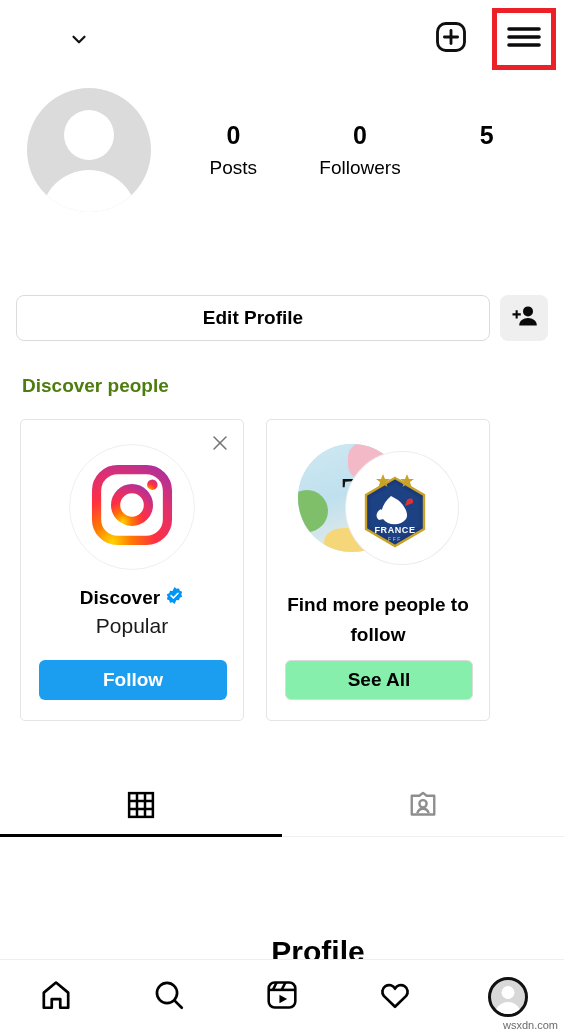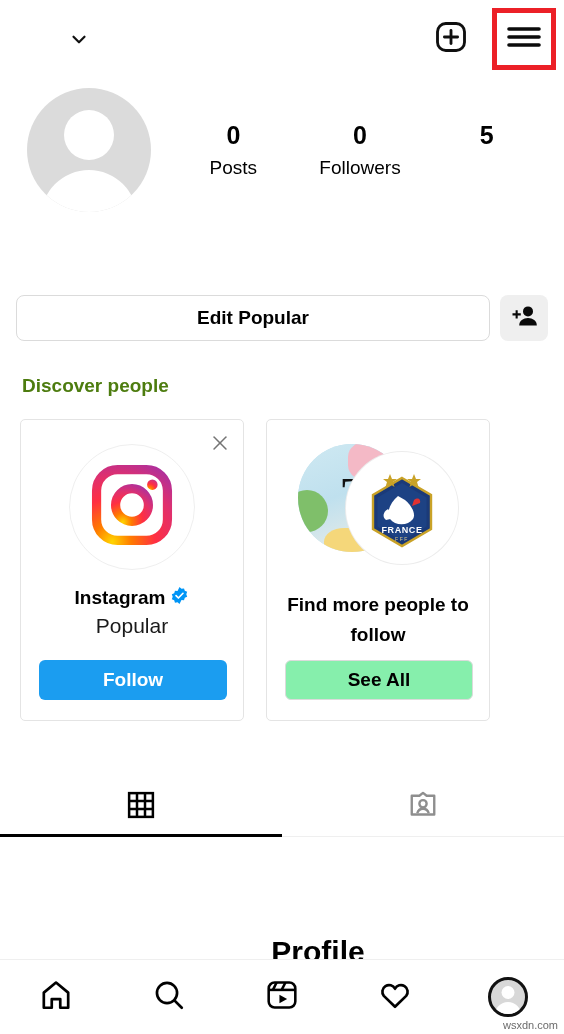--- a/index.html
+++ b/index.html
@@ -326,21 +326,21 @@
     top: 10px;
     width: 112px;
     height: 112px;
     border-radius: 50%;
     background: #ffffff;
     border: 3px solid #ffffff;
     box-sizing: border-box;
     box-shadow: 0 0 0 1px #ececec;
     display: flex;
     align-items: center;
-    justify-content: center;
+    justify-content: flex-start;
   }
 
   
   .tabs {
     position: absolute;
     top: 778px;
     left: 0;
     width: 564px;
     height: 58px;
     display: flex;
@@ -477,21 +477,21 @@
       <div class="stat-num">0</div>
       <div class="stat-label">Followers</div>
     </div>
     <div class="stat">
       <div class="stat-num">5</div>
     </div>
   </div>
 </div>
 
 <div class="action-row">
-  <div class="edit-profile-btn">Edit Popular</div>
+  <div class="edit-profile-btn">Edit Profile</div>
   <div class="adduser-btn">
     <span>
       <svg width="27" height="24" viewBox="0 0 27 24" fill="#0a0a0a">
         <circle cx="17" cy="7.4" r="5"></circle>
         <path d="M8.2 21.5c0-4.6 4-7.4 8.8-7.4s8.8 2.8 8.8 7.4z"></path>
         <path d="M4.6 6.2h2.1v3.1h3.1v2.1H6.7v3.1H4.6v-3.1H1.5V9.3h3.1z"></path>
       </svg>
     </span>
   </div>
 </div>
@@ -523,21 +523,21 @@
             </defs>
             <rect x="5" y="5" width="54" height="54" rx="16" ry="16" fill="none" stroke="url(#igGrad)" stroke-width="7"></rect>
             <circle cx="32" cy="32" r="12.5" fill="none" stroke="url(#igGrad)" stroke-width="7"></circle>
             <circle cx="47.5" cy="16.5" r="4" fill="url(#igGrad)"></circle>
           </svg>
         </span>
       </div>
     </div>
 
     <div class="card-name-row">
-      <span class="card-name">Instagram</span>
+      <span class="card-name">Discover</span>
       <span>
         <svg width="19" height="19" viewBox="0 0 24 24">
           <path fill="#0095f6" d="M12 1.3l2.5 2.1 3.2-.4 1 3.1 3 1.3-1.1 3.1 1.1 3.1-3 1.3-1 3.1-3.2-.4L12 22.7l-2.5-2.1-3.2.4-1-3.1-3-1.3 1.1-3.1L2.3 10.4l3-1.3 1-3.1 3.2.4z"></path>
           <polyline points="7.6,12.2 10.6,15.2 16.4,9.2" fill="none" stroke="#fff" stroke-width="2.1" stroke-linecap="round" stroke-linejoin="round"></polyline>
         </svg>
       </span>
     </div>
     <div class="card-sub">Popular</div>
 
     <div class="follow-btn">Follow</div>

